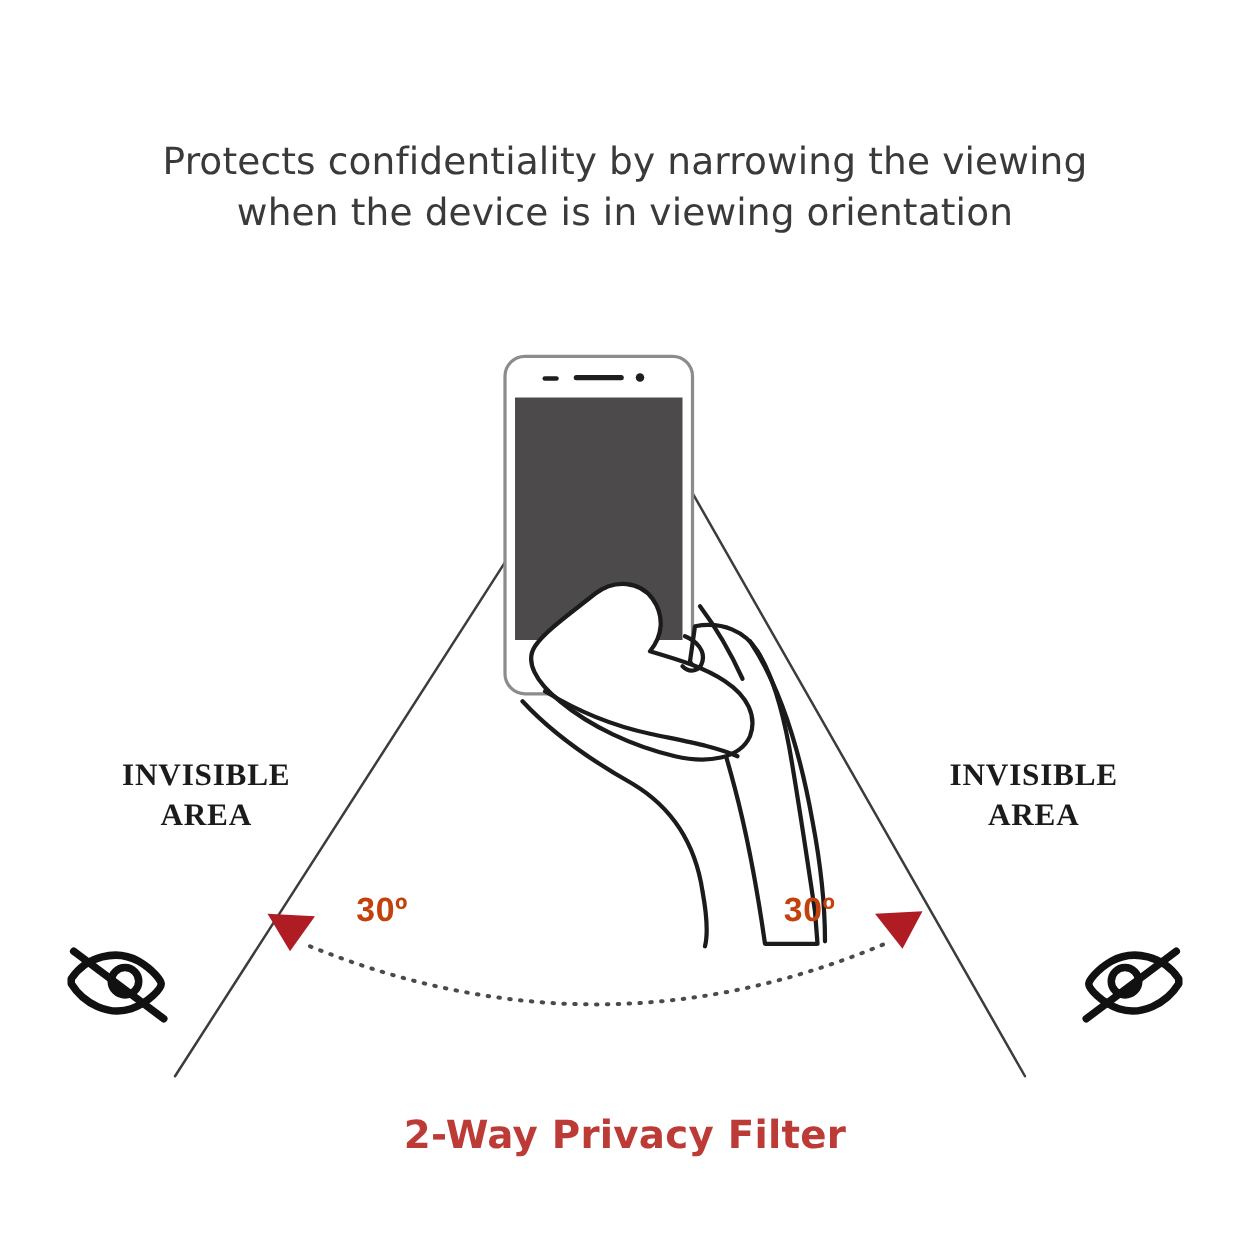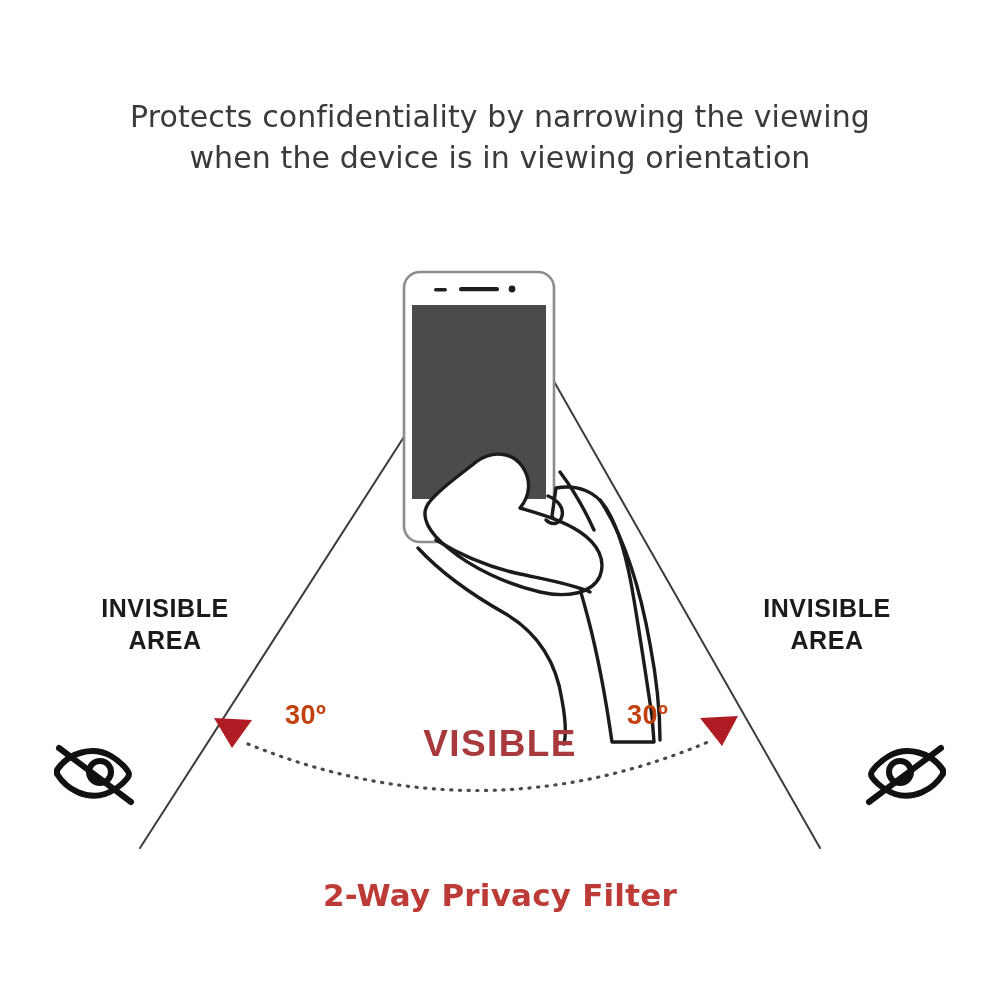--- a/index.html
+++ b/index.html
@@ -7,20 +7,21 @@
     padding: 0;
     background: #ffffff;
   }
   #stage {
     position: relative;
     width: 1000px;
     height: 917px;
     background: #ffffff;
     overflow: hidden;
     font-family: "Liberation Sans", sans-serif;
+    margin-top: 13px;
   }
 
   
   #heading {
     position: absolute;
     left: 0;
     top: 96px;
     width: 1000px;
     text-align: center;
     color: #3a3a3a;
@@ -44,21 +45,21 @@
   
   .inv-label {
     position: absolute;
     width: 230px;
     text-align: center;
     color: #1b1b1b;
     font-size: 25px;
     line-height: 32px;
     font-weight: 700;
     letter-spacing: 0.6px;
-    font-family: Liberation Sans, sans-serif;
+    font-family: Liberation Serif, serif;
   }
   #inv-left  { left: 50px;  top: 592px; }
   #inv-right { left: 712px; top: 592px; }
   .inv-label .l2 { display: block; }
 
   .deg-label {
     position: absolute;
     color: #c2410c;
     font-size: 27px;
     font-weight: 700;
@@ -195,17 +196,16 @@
   </div>
 
   <div id="inv-right" class="inv-label">
     <span>INVISIBLE</span>
     <span class="l2">AREA</span>
   </div>
 
   <div id="deg-left" class="deg-label">30º</div>
   <div id="deg-right" class="deg-label">30º</div>
 
-  <div id="visible-label">VISIBLE</div>
 
   <div id="caption">2-Way Privacy Filter</div>
 
 </div>
 
 </body></html>

